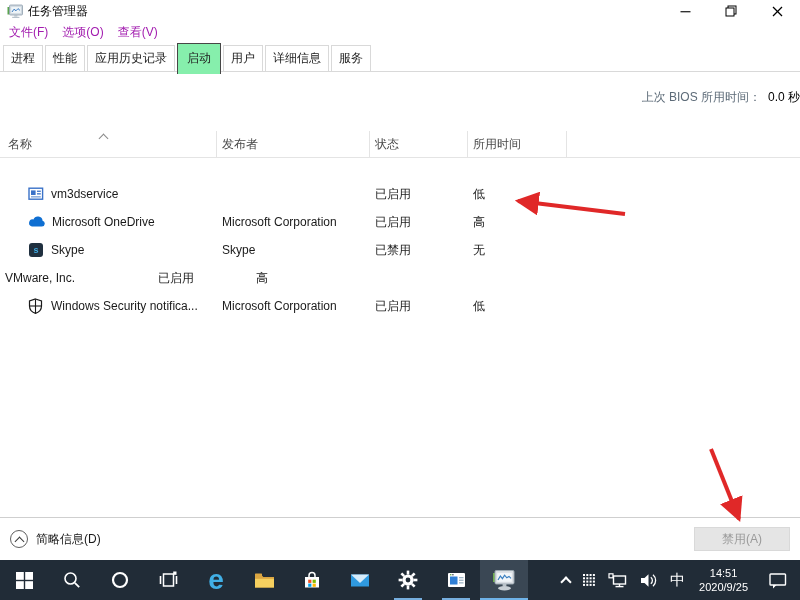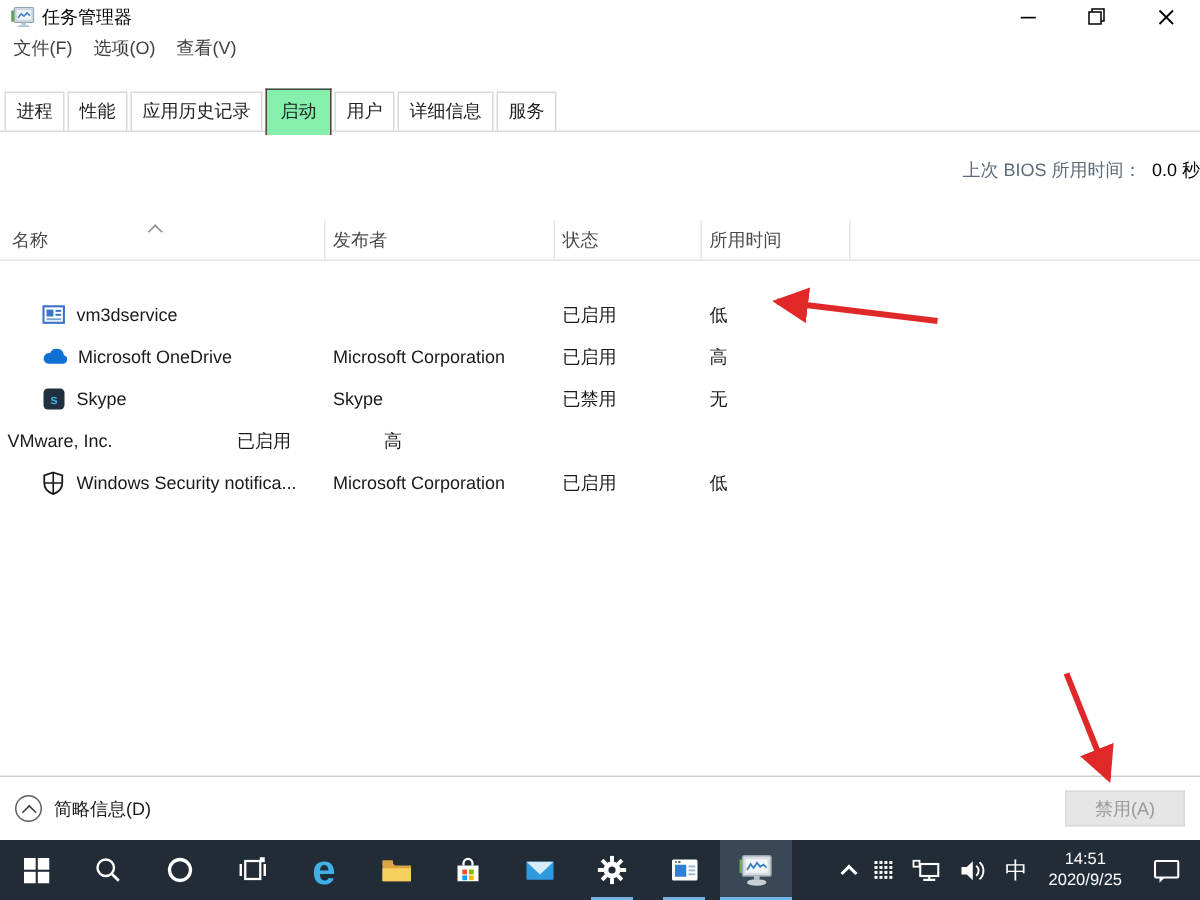--- a/index.html
+++ b/index.html
@@ -13,23 +13,23 @@
   }
   
   .window { position:absolute; left:0; top:0; width:800px; height:560px; background:#fff;border-radius:23px; }
   .titlebar { height:22px; display:flex; align-items:center; }
   .app-icon { margin:0 5px 0 7px; display:flex; }
   .title { font-size:12px; color:#000; }
   .controls { margin-left:auto; display:flex; height:100%; }
   .ctrl { width:46px; display:flex; align-items:center; justify-content:center; }
 
   .menubar { height:20px; display:flex; align-items:center; font-size:12px; padding-left:2px; }
-  .menu-item { padding:2px 7px; color:#404040; }
-
-  .tabstrip { display:flex; align-items:flex-end; padding-left:3px; margin-top:19px; height:27px; position:relative; }
+  .menu-item { padding:2px 7px; color:#a21caf; }
+
+  .tabstrip { display:flex; align-items:flex-end; padding-left:3px; margin-top:3px; height:27px; position:relative; }
   .tabstrip::after { content:""; position:absolute; left:0; right:0; bottom:0; height:1px; background:#d9d9d9; }
   .tab { font-size:12px; color:#222; background:#fff; border:1px solid #d9d9d9; padding:4px 7px; margin-right:2px; position:relative; z-index:1; }
   .tab.active { border:1px solid #464646; border-bottom:none; padding:6px 9px 7px; margin-bottom:-2px; z-index:3; background:#86efac; }
 
   .bios { text-align:right; padding:17px 0 0 0; font-size:12px; }
   .bios-label { color:#5d6b78; }
   .bios-value { color:#000; margin-left:7px; }
 
   .thead { display:flex; height:27px; margin-top:25px; border-bottom:1px solid #e4e4e4; color:#4a4a4a; font-size:12px; position:relative; }
   .th { display:flex; align-items:center; padding-left:5px; border-right:1px solid #e4e4e4; height:100%; }
@@ -45,21 +45,21 @@
   .cell-name .ic { margin-left:28px; margin-right:7px; flex:0 0 16px; display:flex; }
   .cell-pub { width:153px; padding-left:5px; overflow:hidden; white-space:nowrap; }
   .cell-status { width:98px; padding-left:5px; }
   .cell-impact { width:99px; padding-left:5px; }
 
   .footer { position:absolute; left:0; top:517px; width:100%; height:43px; border-top:1px solid #cfcfcf; display:flex; align-items:center; padding:0 10px; background:#fff; }
   .toggle { display:flex; align-items:center; }
   .toggle-circle { width:18px; height:18px; border:1px solid #5f5f5f; border-radius:50%; position:relative; margin-right:8px; }
   .toggle-circle::after { content:""; position:absolute; left:5px; top:7px; width:6px; height:6px; border-left:1px solid #3a3a3a; border-top:1px solid #3a3a3a; transform:rotate(45deg); }
   .toggle-label { font-size:12px; }
-  .disable-btn { margin-left:auto; width:80px; height:24px; background:#e5e5e5; border:1px solid #d9d9d9; color:#9a9a9a; font-size:12px; display:flex; align-items:center; justify-content:center; }
+  .disable-btn { margin-left:auto; width:96px; height:24px; background:#e5e5e5; border:1px solid #d9d9d9; color:#9a9a9a; font-size:12px; display:flex; align-items:center; justify-content:center; }
 
   
   .taskbar { position:absolute; left:0; top:560px; width:800px; height:40px; background:#212c37; display:flex; }
   .tb-btn { width:48px; height:40px; display:flex; align-items:center; justify-content:center; position:relative; flex:0 0 48px; }
   .tb-btn.running::after { content:""; position:absolute; bottom:0; left:10px; right:10px; height:2px; background:#76aede; }
   .tb-btn.active-app { background:#3a4754; }
   .tb-btn.active-app::after { content:""; position:absolute; bottom:0; left:0; right:0; height:2px; background:#6fb3e8; }
   .edge-e { font-size:28px; font-weight:bold; color:#41b0e6; line-height:1; }
   .tray { margin-left:auto; display:flex; align-items:center; height:100%; }
   .tray-item { display:flex; align-items:center; justify-content:center; height:100%; padding:0 6px; color:#fff; }

